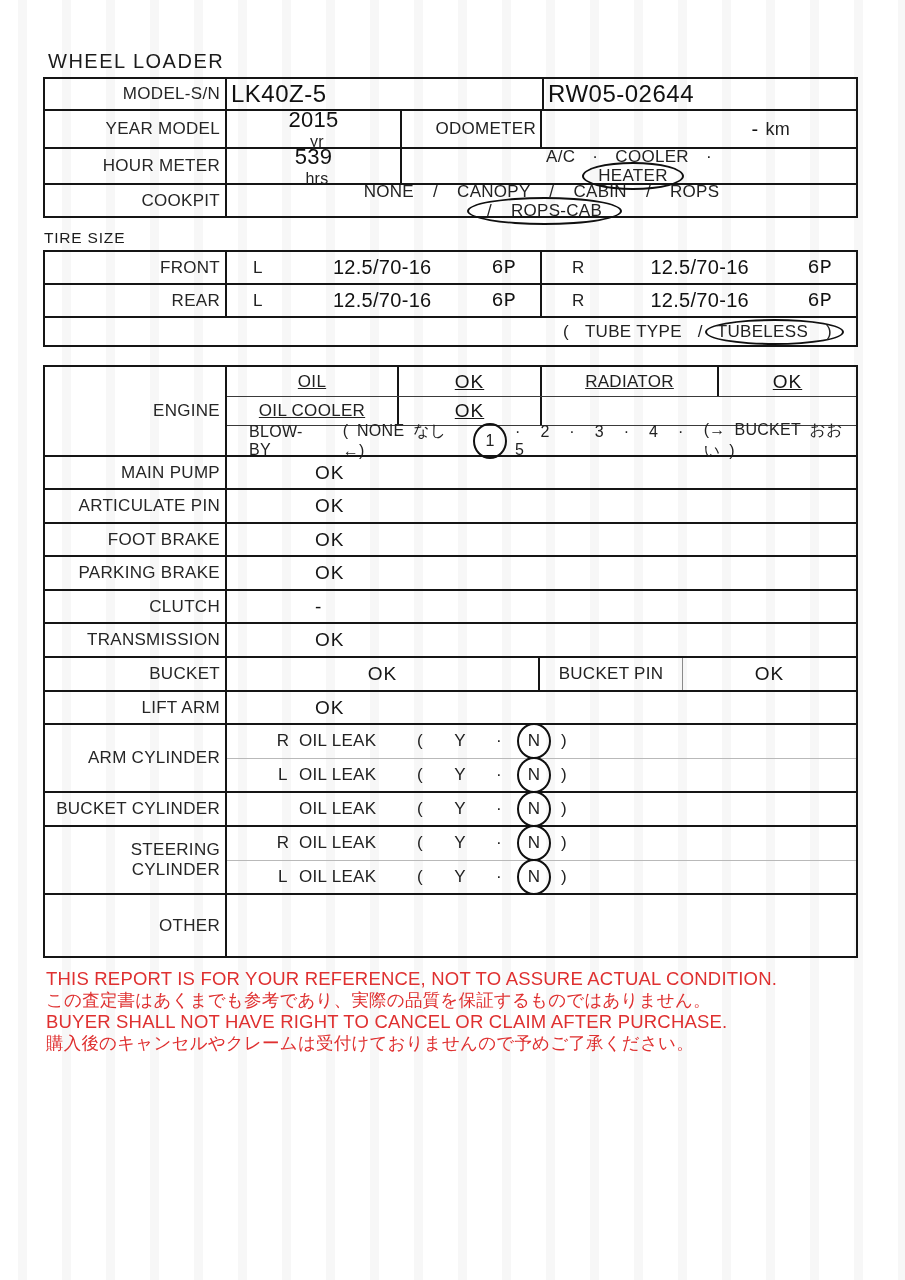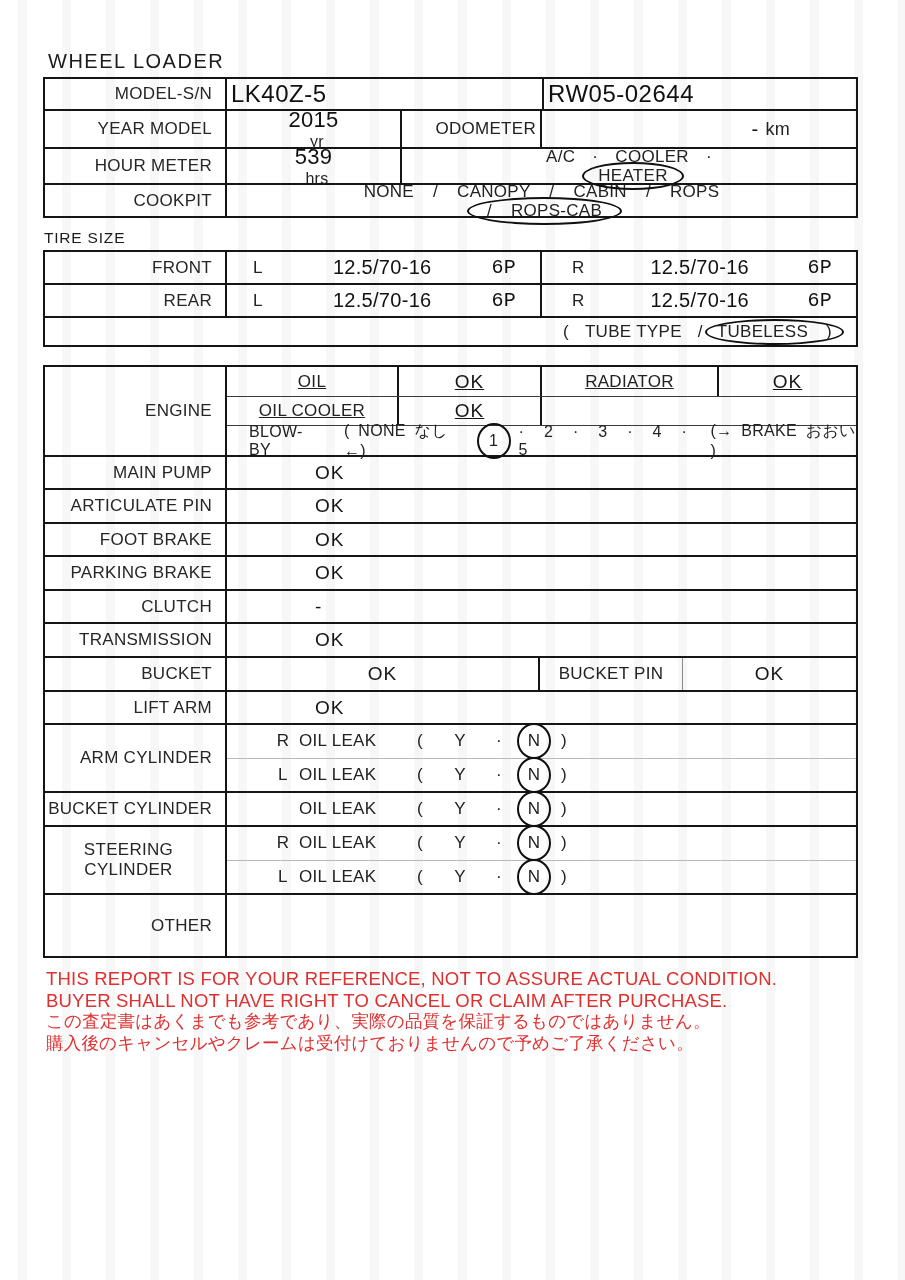--- a/index.html
+++ b/index.html
@@ -16,21 +16,21 @@
 
   .tbl{position:absolute;left:43px;width:815px;border:2px solid #151515;box-sizing:border-box;}
   .t1{top:77px;}
   .t2{top:250px;}
   .t3{top:365px;}
   .row{display:flex;box-sizing:border-box;align-items:stretch;}
   .row + .row{border-top:2px solid #151515;}
   .cell{box-sizing:border-box;display:flex;align-items:center;min-width:0;}
   .cell + .cell{border-left:2px solid #151515;}
   .thin-left{border-left:1px solid #8a8a8a !important;}
-  .lab{width:180px;flex:0 0 180px;justify-content:flex-end;padding-right:13px;text-align:center;color:#262626;}
+  .lab{width:180px;flex:0 0 180px;justify-content:flex-end;padding-right:5px;text-align:right;color:#262626;}
   .grow{flex:1 1 auto;}
   .center{justify-content:center;flex-direction:column;}
   .big{font-size:24px;letter-spacing:.5px;color:#111;}
   .num{font-size:22px;color:#111;}
   .unit{font-size:16px;margin-left:7px;}
   .okval{font-size:19px;letter-spacing:1px;color:#151515;}
 
   
   .ellipse{display:inline-flex;align-items:center;justify-content:center;
     border:2px solid #101010;border-radius:50%;padding:2px 14px;margin:-5px 0;
@@ -199,21 +199,21 @@
           <div class="scell w170">OIL COOLER</div>
           <div class="scell w143 okval">OK</div>
           <div class="scell grow"></div>
         </div>
         <div class="sub" style="height:30px">
           <div class="blowby">
             <span>BLOW-BY</span>
             <span class="bopen">( NONE なし ←)</span>
             <span class="circle-sm bcircle">1</span>
             <span class="bscale">· 2 · 3 · 4 · 5</span>
-            <span class="bclose">(→ BRAKE おおい )</span>
+            <span class="bclose">(→ BUCKET おおい )</span>
           </div>
         </div>
       </div>
     </div>
 
     <div class="row" style="height:33px">
       <div class="cell lab">MAIN PUMP</div>
       <div class="cell grow okval val-pad">OK</div>
     </div>
     <div class="row" style="height:34px">
@@ -322,18 +322,18 @@
 
     <div class="row" style="height:63px">
       <div class="cell lab">OTHER</div>
       <div class="cell grow"></div>
     </div>
 
   </div>
 
   <div class="disclaimer">
     <div class="d-line">THIS REPORT IS FOR YOUR REFERENCE, NOT TO ASSURE ACTUAL CONDITION.</div>
+    <div class="d-line" style="font-size:17.5px">この査定書はあくまでも参考であり、実際の品質を保証するものではありません。</div>
     <div class="d-line">BUYER SHALL NOT HAVE RIGHT TO CANCEL OR CLAIM AFTER PURCHASE.</div>
-    <div class="d-line" style="font-size:17.5px">この査定書はあくまでも参考であり、実際の品質を保証するものではありません。</div>
     <div class="d-line" style="font-size:17.5px">購入後のキャンセルやクレームは受付けておりませんので予めご了承ください。</div>
   </div>
 
 </div>
 
 </body></html>

